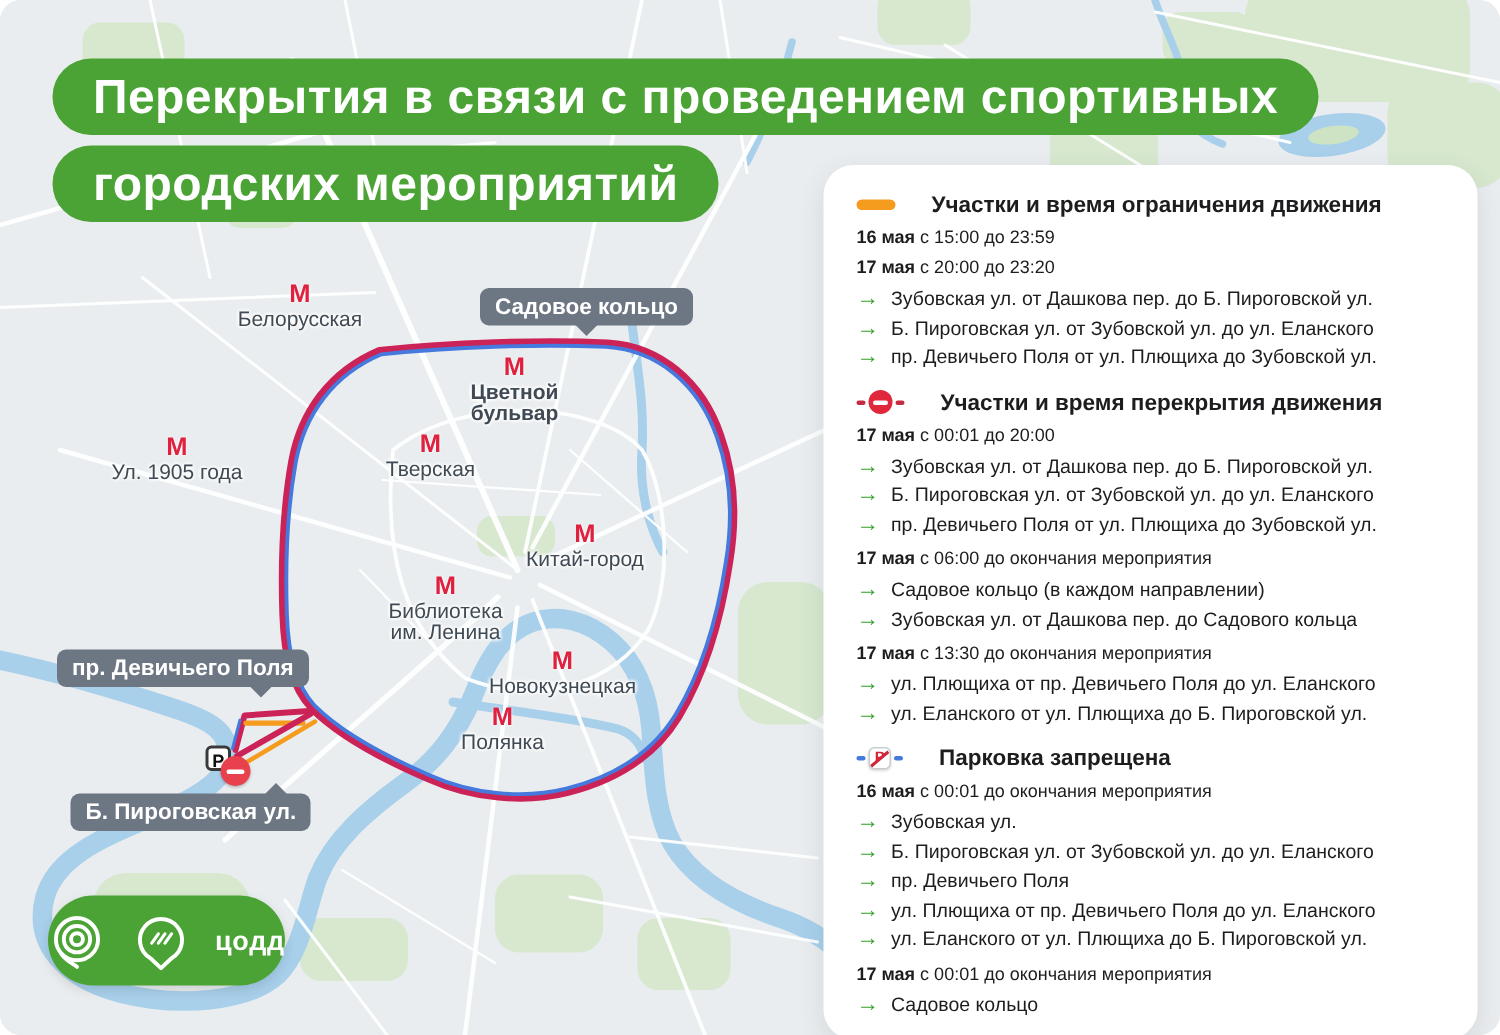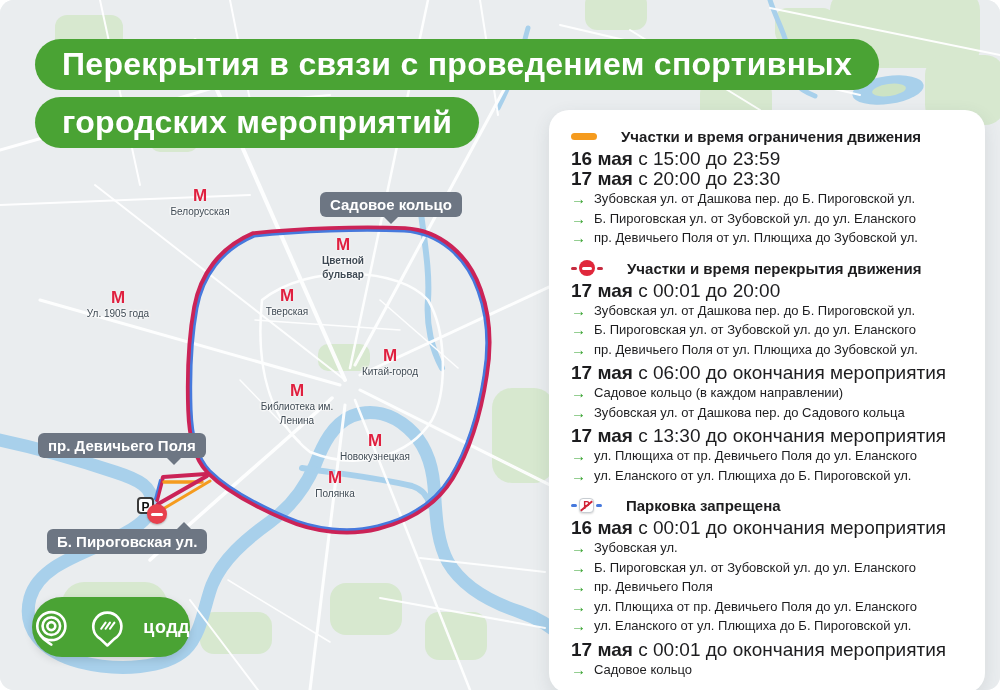--- a/index.html
+++ b/index.html
@@ -2,21 +2,21 @@
 <html lang="ru"><head>
 <meta charset="utf-8">
 <style>
   html,body{margin:0;padding:0;background:#ffffff;font-family:"Liberation Sans",sans-serif;}
   .screen{position:relative;width:1000px;height:690px;overflow:hidden;border-radius:14px;background:#eaedef;}
   .map-svg{position:absolute;left:0;top:0;}
 
   
   .station{position:absolute;transform:translateX(-50%);display:flex;flex-direction:column;align-items:center;z-index:3;}
   .m-icon{font-weight:800;font-size:17px;line-height:16px;color:#df203f;text-shadow:0 0 2px #fff;}
-  .st-label{font-size:10px;line-height:14px;color:#3f4a54;text-align:center;margin-top:1px;
+  .st-label{font-size:14px;line-height:14px;color:#3f4a54;text-align:center;margin-top:1px;
             text-shadow:0 0 3px #fff,0 0 3px #fff,0 0 3px #fff,0 0 3px #fff;}
   .st-label.w60{width:64px;font-weight:bold;} .st-label.w80{width:84px;}
 
   
   .callout{position:absolute;background:#6d7683;color:#fff;font-weight:700;font-size:15px;line-height:25px;
            padding:0 10px;border-radius:6px;white-space:nowrap;z-index:4;}
   .callout::after{content:"";position:absolute;width:0;height:0;border:9px solid transparent;}
   .callout.pt-bottom-center::after{border-top-color:#6d7683;top:100%;left:50%;margin-left:-9px;margin-top:-2px;}
   .callout.pt-bottom-right::after{border-top-color:#6d7683;top:100%;left:76%;margin-top:-2px;}
   .callout.pt-top-right::after{border-bottom-color:#6d7683;bottom:100%;left:80%;margin-bottom:-2px;}
@@ -32,21 +32,21 @@
   .banner{position:absolute;left:35px;background:#4aa334;color:#fff;font-weight:700;font-size:32px;
           line-height:51px;padding:0 27px;border-radius:27px;white-space:nowrap;letter-spacing:.3px;z-index:7;}
   .banner.b1{top:39px;} .banner.b2{top:97px;}
 
   
   .panel{position:absolute;left:549px;top:110px;width:436px;box-sizing:border-box;background:#fff;border-radius:20px;
          padding:18px 20px 14px 22px;box-shadow:0 6px 18px rgba(60,70,80,.12);z-index:8;color:#1d1d1f;}
   .section{margin-top:12px;} .section:first-child{margin-top:0;}
   .sec-header{display:flex;align-items:center;gap:24px;font-weight:700;font-size:15px;}
   .group{margin-top:5px;}
-  .date{font-size:19px;line-height:17px;margin:3px 0 2px;}
+  .date{font-size:12px;line-height:17px;margin:3px 0 2px;}
   .date b{font-weight:700;}
   .item{display:flex;gap:8px;font-size:13px;line-height:19.5px;align-items:flex-start;}
   .arrow{color:#35a22e;font-weight:700;font-size:15px;line-height:19.5px;}
 
   
   .ic-line{width:26px;height:7px;border-radius:4px;background:#f59b1e;flex:0 0 auto;}
   .ic-noentry{display:flex;align-items:center;gap:2px;flex:0 0 auto;}
   .ic-noentry .dash{width:6px;height:3px;border-radius:2px;background:#c62b3f;}
   .ic-noentry .circle{position:relative;width:16px;height:16px;border-radius:50%;background:#e0273b;}
   .ic-noentry .circle::after{content:"";position:absolute;left:3px;top:6.5px;width:10px;height:3px;background:#fff;border-radius:2px;}
@@ -186,21 +186,21 @@
 
   <div class="panel">
 
     <div class="section">
       <div class="sec-header">
         <span class="ic-line"></span>
         <span>Участки и время ограничения движения</span>
       </div>
       <div class="group">
         <div class="date"><b>16 мая</b><span> с 15:00 до 23:59</span></div>
-        <div class="date"><b>17 мая</b><span> с 20:00 до 23:30</span></div>
+        <div class="date"><b>17 мая</b><span> с 20:00 до 23:20</span></div>
         <div class="item">
             <span class="arrow">→</span>
             <span>Зубовская ул. от Дашкова пер. до Б. Пироговской ул.</span>
           </div>
         <div class="item">
             <span class="arrow">→</span>
             <span>Б. Пироговская ул. от Зубовской ул. до ул. Еланского</span>
           </div>
         <div class="item">
             <span class="arrow">→</span>

